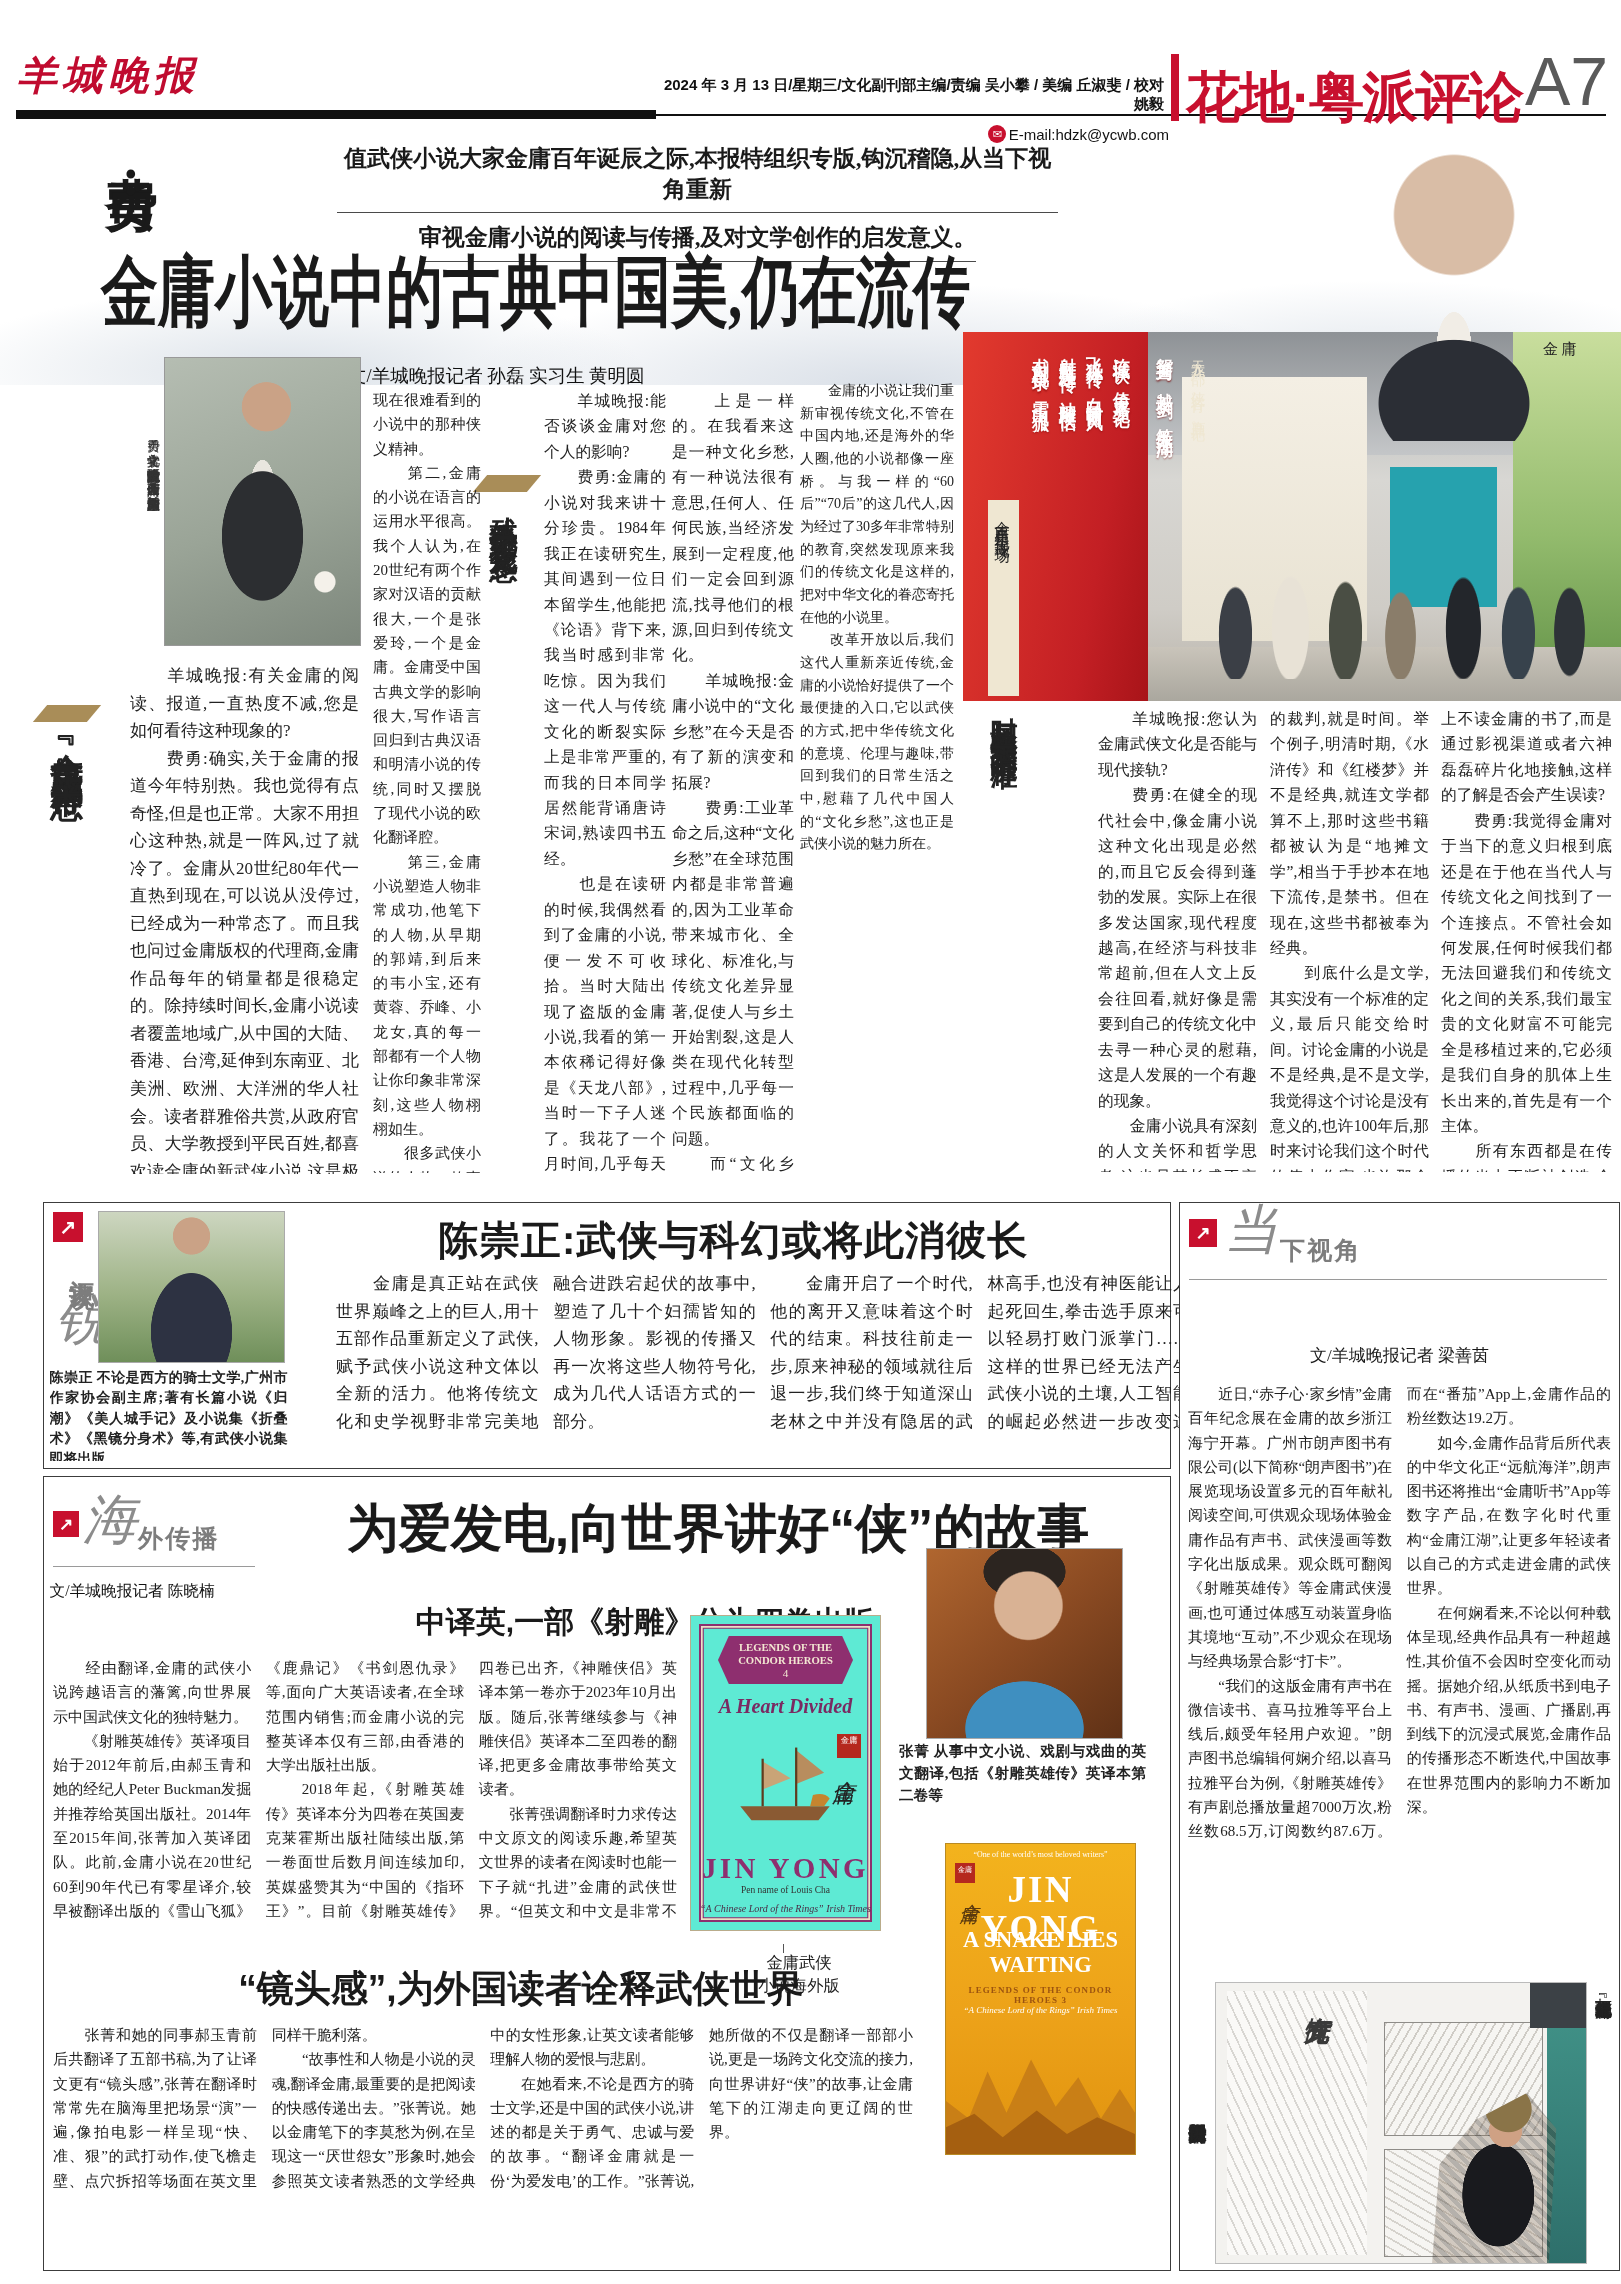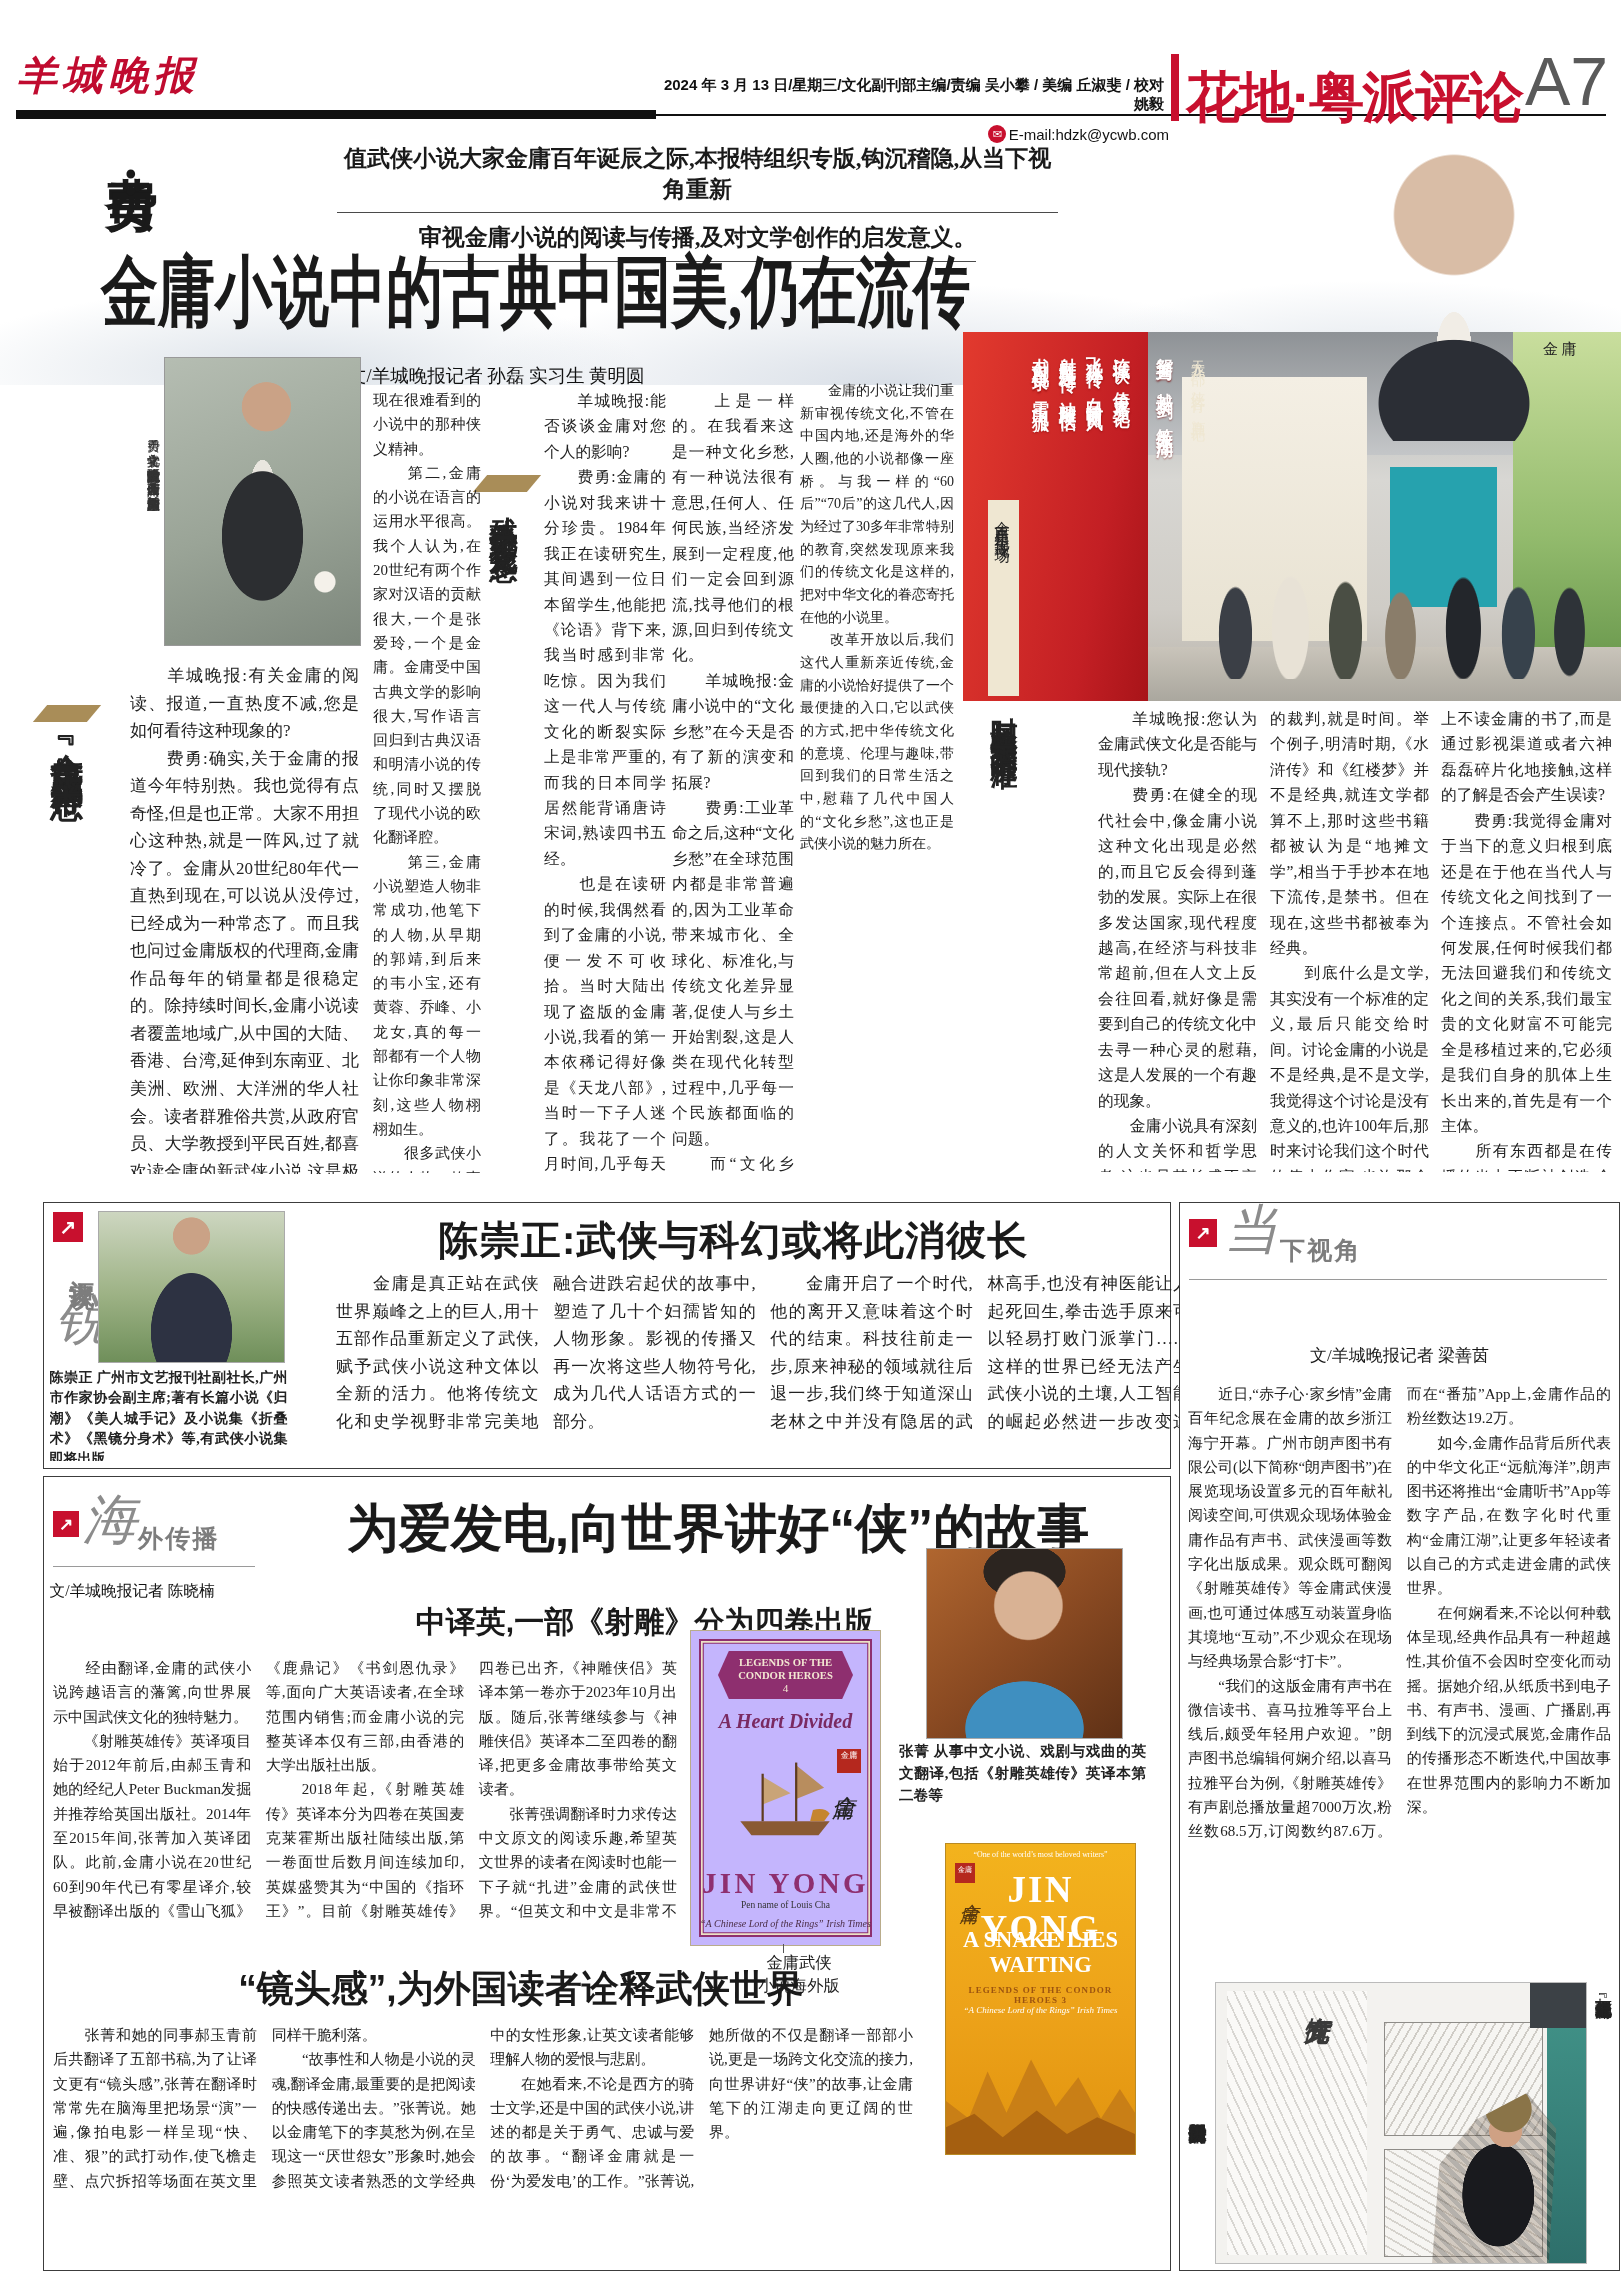--- a/index.html
+++ b/index.html
@@ -139,42 +139,42 @@
 <div class="abs boxed" style="left:43px;top:1202px;width:1126px;height:265px;background:#fff;">
   <div class="abs badge-square" style="left:9px;top:9px;">↗</div>
   <div class="abs vtext" style="left:11.2px;top:47px;height:185px;">
     <span class="badge-cal">锐</span>
     <span class="badge-rest">评家说</span>
   </div>
   <div class="photo" style="left:54px;top:7.9px;width:185px;height:150px;background:
        radial-gradient(circle 19px at 50% 16%, #caa286 96%, transparent 100%),
        radial-gradient(ellipse 62px 90px at 50% 80%, #2d3242 65%, transparent 66%),
        linear-gradient(180deg,#cdd6c0 0%,#9db285 55%,#6f8f5a 100%);border:0.6px solid #aaa;"></div>
-  <div class="abs body-text" style="left:5.6px;top:165px;width:238px;height:93px;font-size:14px;line-height:1.45;font-weight:700;">陈崇正 广州市文艺报刊社副社长,广州市作家协会副主席;著有长篇小说《归潮》《美人城手记》及小说集《折叠术》《黑镜分身术》等,有武侠小说集即将出版</div>
+  <div class="abs body-text" style="left:5.6px;top:165px;width:238px;height:93px;font-size:14px;line-height:1.45;font-weight:700;">陈崇正 不论是西方的骑士文学,广州市作家协会副主席;著有长篇小说《归潮》《美人城手记》及小说集《折叠术》《黑镜分身术》等,有武侠小说集即将出版</div>
   <div class="abs headline-sans" style="left:260px;top:10px;width:859px;text-align:center;font-size:40px;font-weight:900;letter-spacing:1.1px;">陈崇正:武侠与科幻或将此消彼长</div>
   <div class="abs body-text cols4" style="left:260px;top:67px;width:854px;height:190px;font-size:17px;margin-left:32px;">　　金庸是真正站在武侠世界巅峰之上的巨人,用十五部作品重新定义了武侠,赋予武侠小说这种文体以全新的活力。他将传统文化和史学视野非常完美地融合进跌宕起伏的故事中,塑造了几十个妇孺皆知的人物形象。影视的传播又再一次将这些人物符号化,成为几代人话语方式的一部分。
 　　金庸开启了一个时代,他的离开又意味着这个时代的结束。科技往前走一步,原来神秘的领域就往后退一步,我们终于知道深山老林之中并没有隐居的武林高手,也没有神医能让人起死回生,拳击选手原来可以轻易打败门派掌门……这样的世界已经无法产生武侠小说的土壤,人工智能的崛起必然进一步改变这个世界运作的机理。
 　　所以,从文学流向的角度,我们似乎可以看到自己正站在一个拐点上,一种旧的文学正在被新的文学替代,人们的视线从手电筒转向探照灯,转向宇宙。真相其实并不浪漫,甚至以破坏为美,那里荒草萋萋,被新的技术秩序所掌握。以《三体》为代表的科幻文学并不是武侠的继承者,而是它的替代者,是在人工智能时代到来之前的预演。
 　　技术的发展必定会让更多人成为科幻的读者,武侠与科幻,或将此消彼长。</div>
 </div>
 
 <div class="abs boxed" style="left:43px;top:1476px;width:1126px;height:793px;background:#fff;">
   <div class="abs badge-square" style="left:9px;top:34px;width:26px;height:26px;font-size:17px;">↗</div>
   <div class="abs badge-cal" style="left:39px;top:15.7px;">海</div>
   <div class="abs badge-rest" style="left:94px;top:45px;">外传播</div>
   <div class="abs" style="left:9px;top:89px;width:202px;height:1.1px;background:#9a9a9a;"></div>
   <div class="abs" style="left:5.6px;top:104px;font-size:15.7px;color:#111;">文/羊城晚报记者 陈晓楠</div>
   <div class="abs headline-sans" style="left:236px;top:17px;width:876px;text-align:center;font-size:52px;font-weight:900;">为爱发电,向世界讲好“侠”的故事</div>
   <div class="abs headline-sans" style="left:236px;top:125px;width:730px;text-align:center;font-size:30px;font-weight:900;">中译英,一部《射雕》分为四卷出版</div>
   <div class="abs body-text cols3" style="left:9px;top:179px;width:624px;height:290px;font-size:15px;">　　经由翻译,金庸的武侠小说跨越语言的藩篱,向世界展示中国武侠文化的独特魅力。
 　　《射雕英雄传》英译项目始于2012年前后,由郝玉青和她的经纪人Peter Buckman发掘并推荐给英国出版社。2014年至2015年间,张菁加入英译团队。此前,金庸小说在20世纪60到90年代已有零星译介,较早被翻译出版的《雪山飞狐》《鹿鼎记》《书剑恩仇录》等,面向广大英语读者,在全球范围内销售;而金庸小说的完整英译本仅有三部,由香港的大学出版社出版。
 　　2018年起,《射雕英雄传》英译本分为四卷在英国麦克莱霍斯出版社陆续出版,第一卷面世后数月间连续加印,英媒盛赞其为“中国的《指环王》”。目前《射雕英雄传》四卷已出齐,《神雕侠侣》英译本第一卷亦于2023年10月出版。随后,张菁继续参与《神雕侠侣》英译本二至四卷的翻译,把更多金庸故事带给英文读者。
 　　张菁强调翻译时力求传达中文原文的阅读乐趣,希望英文世界的读者在阅读时也能一下子就“扎进”金庸的武侠世界。“但英文和中文是非常不一样的,比如翻译小说中书法和武功结合的内容,就需要另想办法。”她说。</div>
 
-  <div class="photo" style="left:646px;top:153px;width:189px;height:314px;background:#c4b5fd;border:0.6px solid #b9ac8b;">
+  <div class="photo" style="left:646px;top:138px;width:189px;height:314px;background:#5eead4;border:0.6px solid #b9ac8b;">
     <div class="abs" style="left:7.9px;top:7.9px;right:7.9px;bottom:7.9px;border:2.2px solid #8e2f6f;box-shadow:inset 0 0 0 1.7px #ece2c6, inset 0 0 0 2.8px #8e2f6f;"></div>
     <div class="abs" style="left:27px;top:20px;width:135px;height:48px;background:#8e2f6f;color:#f3e7d2;display:flex;flex-direction:column;align-items:center;justify-content:center;clip-path:polygon(8% 0,92% 0,100% 50%,92% 100%,8% 100%,0 50%);">
       <span style="font-size:10.7px;font-weight:700;text-align:center;line-height:1.2;">LEGENDS OF THE CONDOR HEROES</span>
       <span style="font-size:11.2px;">4</span>
     </div>
     <div class="abs" style="left:0;top:79px;width:100%;text-align:center;font-size:20px;font-style:italic;color:#7a2a62;font-weight:700;">A Heart Divided</div>
     <svg class="abs" style="left:38px;top:112px;" width="112" height="95" viewBox="0 0 200 170">
       <path d="M20 140 L180 140 L160 165 L40 165 Z" fill="#8a5a33"></path>
       <path d="M60 135 L60 60 L110 90 L60 110 Z" fill="#c9a477"></path>
       <path d="M120 135 L120 40 L170 80 L120 100 Z" fill="#b88d5e"></path>

